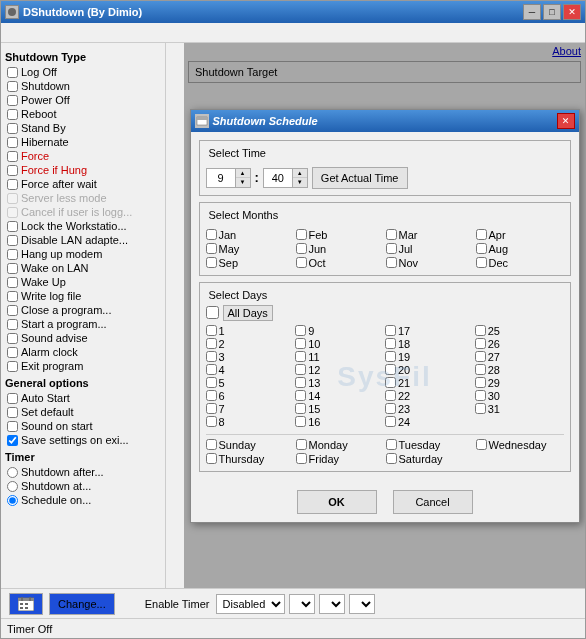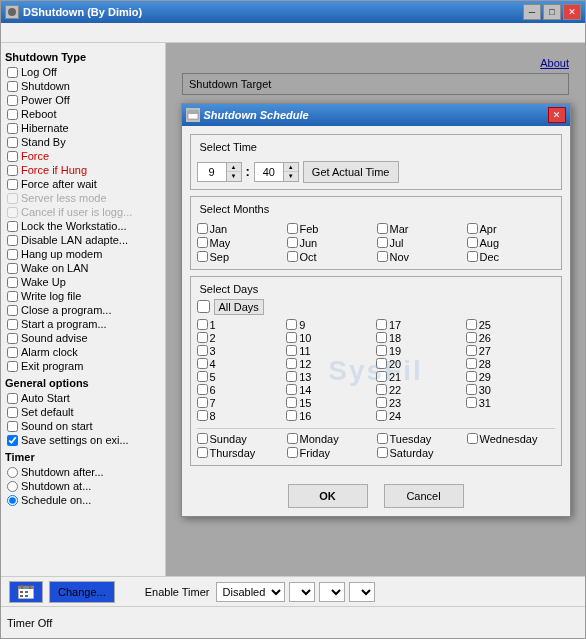--- a/index.html
+++ b/index.html
@@ -130,23 +130,24 @@
     .radio-item input[type="radio"] {
       width: 11px;
       height: 11px;
       flex-shrink: 0;
     }
     .radio-item label { font-size: 11px; cursor: pointer; }
 
     
     .right-panel {
       flex: 1;
-      padding: 12px;
+      padding: 0;
       position: relative;
       overflow: hidden;
+      margin-left: 18px;
     }
 
     .right-top {
       display: flex;
       justify-content: flex-end;
       padding: 2px 4px;
     }
     .about-link {
       color: #0000cc;
       text-decoration: underline;
@@ -197,21 +198,21 @@
     .drop-select {
       height: 20px;
       font-size: 11px;
       border: 1px solid #aaa;
       background: white;
       padding: 0 2px;
     }
 
     
     .status-bar {
-      height: 32px;
+      height: 20px;
       background: #f0f0f0;
       border-top: 1px solid #ccc;
       display: flex;
       align-items: center;
       padding: 0 6px;
       font-size: 11px;
       flex-shrink: 0;
     }
 
     
@@ -470,25 +471,25 @@
       <div class="checkbox-item">
         <input type="checkbox" style="">
         <label>Power Off</label>
       </div>
       <div class="checkbox-item">
         <input type="checkbox" style="">
         <label>Reboot</label>
       </div>
       <div class="checkbox-item">
         <input type="checkbox" style="">
+        <label>Stand By</label>
+      </div>
+      <div class="checkbox-item">
+        <input type="checkbox" style="">
         <label>Hibernate</label>
-      </div>
-      <div class="checkbox-item">
-        <input type="checkbox" style="">
-        <label>Stand By</label>
       </div>
       <div class="checkbox-item red">
         <input type="checkbox" style="">
         <label style="color:#cc0000">Force</label>
       </div>
       <div class="checkbox-item red">
         <input type="checkbox" style="">
         <label style="color:#cc0000">Force if Hung</label>
       </div>
       <div class="checkbox-item">

